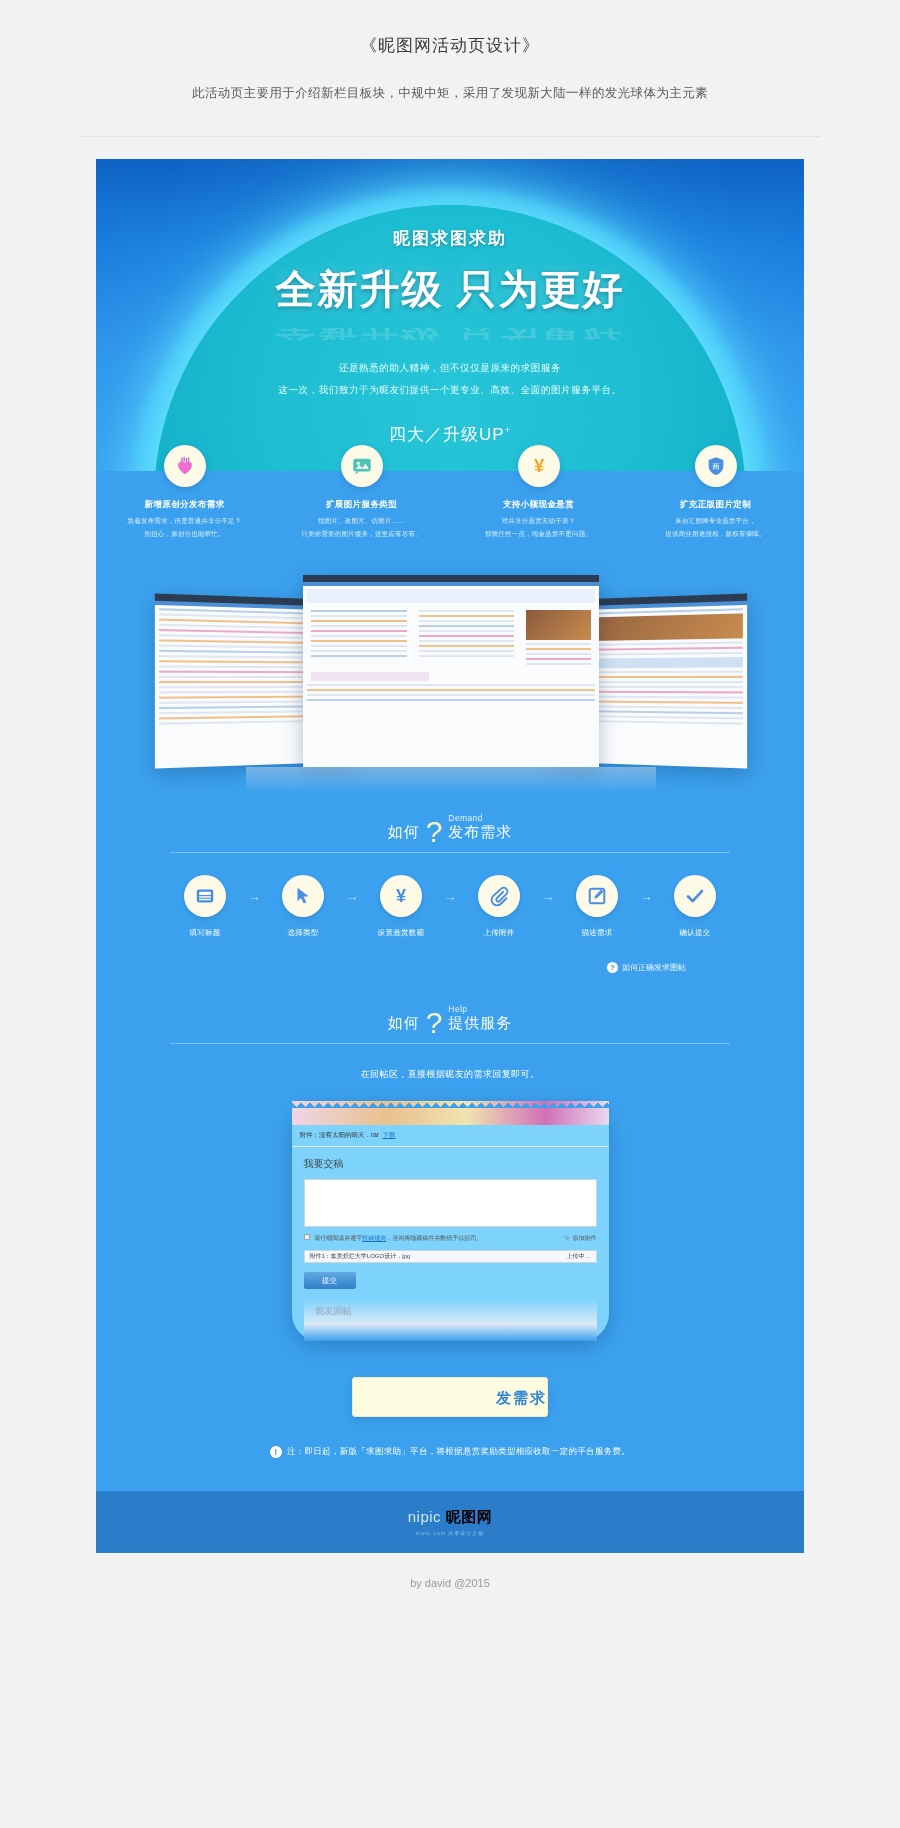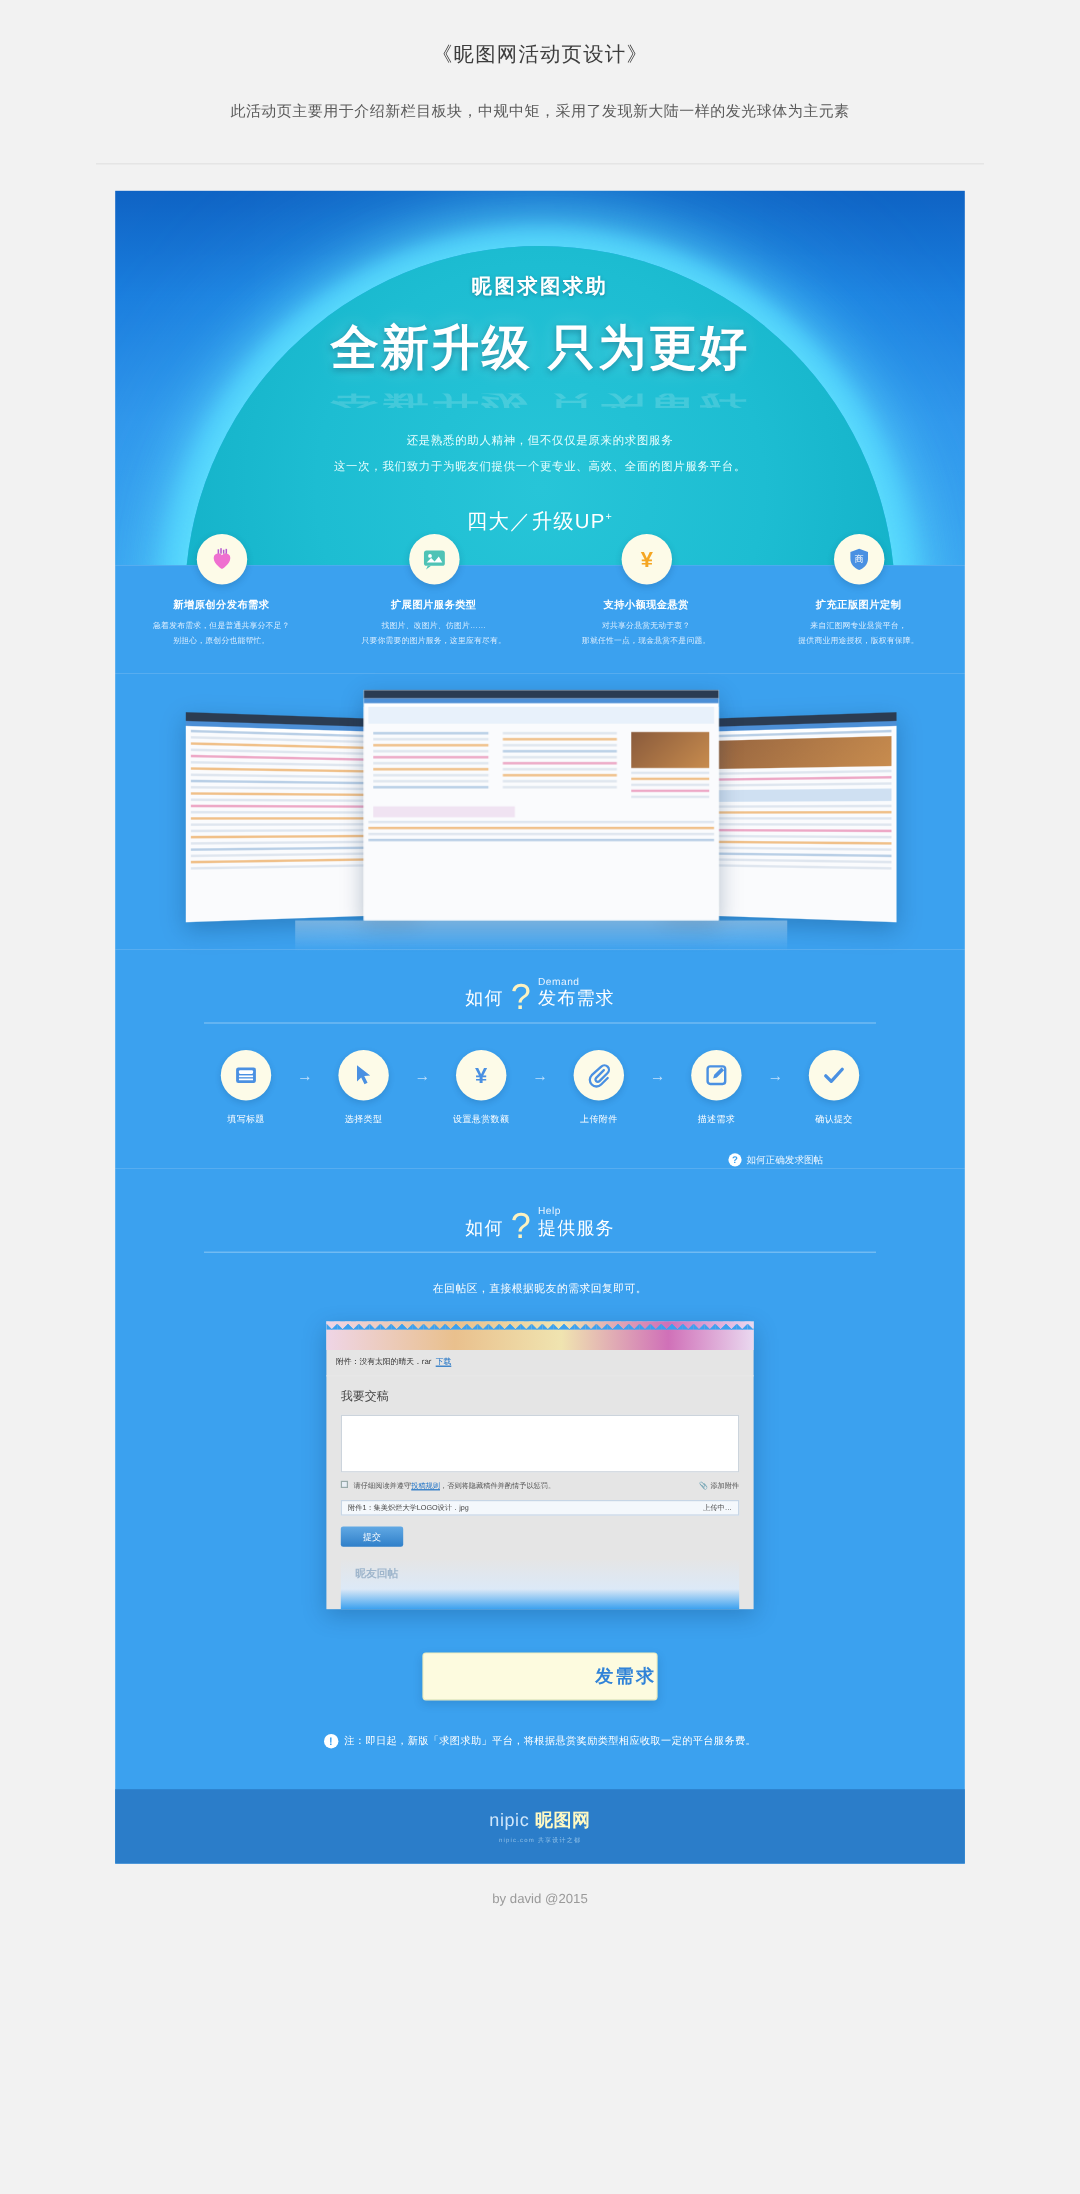--- a/index.html
+++ b/index.html
@@ -115,22 +115,23 @@
   .faq-badge {
     width:11px; height:11px; border-radius:50%; background:#fff; color:#3ba1ef;
     font-size:8px; line-height:11px; text-align:center; font-weight:bold;
   }
 
   .help-note { width:708px; text-align:center; font-size:9px; color:#ffffff; padding-top:24px; letter-spacing:.4px; }
 
   
   .reply-wrap { position:relative; width:708px; padding:20px 0 0; display:flex; justify-content:center; }
   .reply {
-    position:relative; width:356px; background:#e5e5e5;
+    position:relative; width:317px; background:#7dd3fc;
     box-shadow:0 6px 18px rgba(0,40,80,.25);
+    border-radius:27px;
   }
   .reply-top { height:24px; background:linear-gradient(90deg,#efd5e6,#e9c08d 30%,#f0e4b0 55%,#d070b8 80%,#ead9f0); }
   .zigzag {
     position:absolute; left:0; top:0; width:100%; height:7px;
     background:
       linear-gradient(-45deg, #3ba1ef 5px, transparent 0) 0 0,
       linear-gradient(45deg, #3ba1ef 5px, transparent 0) 0 0;
     background-size:9px 9px; background-repeat:repeat-x;
   }
   .reply-attach { font-size:6.5px; color:#333; padding:6px 8px; border-bottom:1px solid #e8e8e8; }
@@ -170,21 +171,21 @@
   .note { display:inline-flex; align-items:center; gap:5px; font-size:8.5px; color:#ffffff; letter-spacing:.3px; }
   .note-badge {
     width:12px; height:12px; border-radius:50%; background:#fff; color:#3ba1ef;
     font-size:9px; line-height:12px; text-align:center; font-weight:bold;
   }
 
   
   .foot { width:708px; height:62px; background:#2b7dc9; display:flex; flex-direction:column;
           align-items:center; justify-content:center; margin-top:32px; }
   .foot-logo { font-size:15px; color:#cfe6fb; letter-spacing:.5px; }
-  .foot-logo b { color:#fef9c3;font-family:Liberation Serif, serif; }
+  .foot-logo b { color:#000000;font-family:Liberation Serif, serif; }
   .foot-sub { font-size:5px; color:#8fc0e8; margin-top:3px; letter-spacing:1px; }
 
   .credit { width:900px; text-align:center; font-size:11px; color:#9a9a9a; padding-top:24px; }
 
   svg { display:block; }
 </style>
 </head>
 <body>
 
 <div class="meta">

